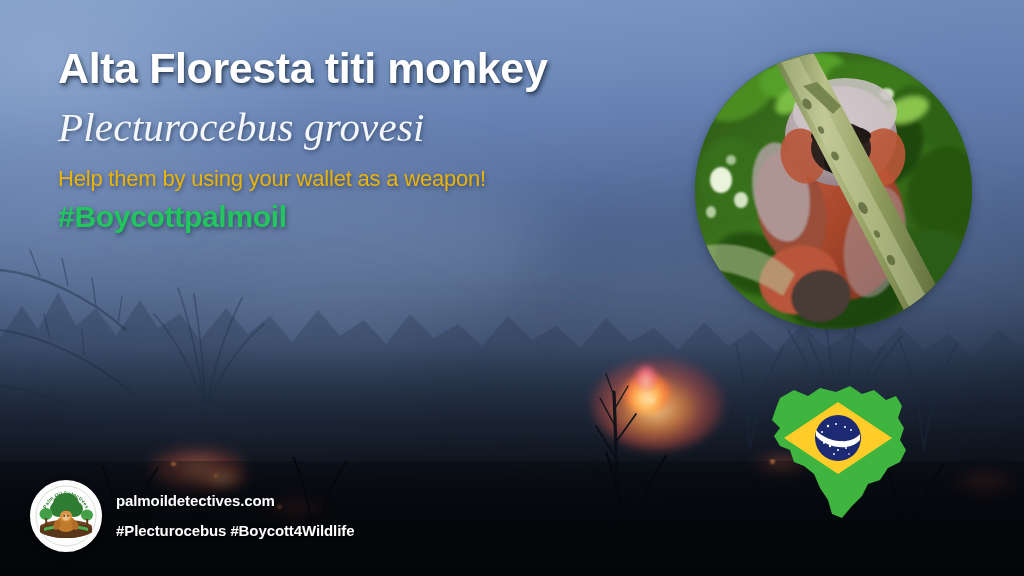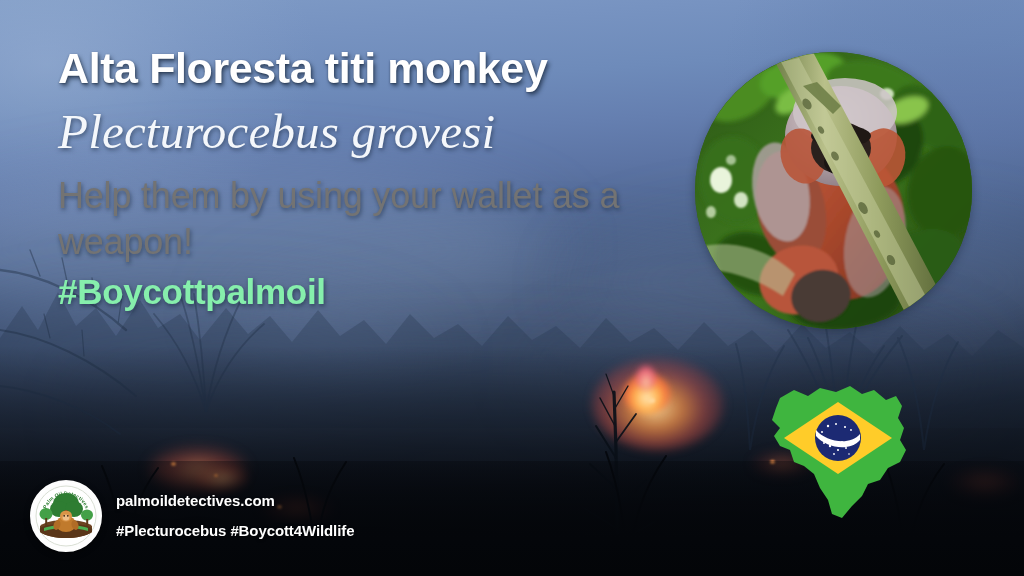--- a/index.html
+++ b/index.html
@@ -132,32 +132,32 @@
     z-index:6;
   }
   .title{
     font-size:43px;font-weight:bold;color:#ffffff;
     letter-spacing:-.4px;line-height:1.06;
     margin:0 0 14px 0;
     text-shadow:2px 3px 4px rgba(18,32,52,.62), 0 1px 2px rgba(20,34,54,.5);
   }
   .sciname{
     font-family:"Liberation Serif", serif;
-    font-style:italic;font-size:49px;color:#f4f7fb;
+    font-style:italic;font-size:41px;color:#f4f7fb;
     line-height:1.05;margin:0 0 10px 0;letter-spacing:.2px;
     text-shadow:1px 2px 4px rgba(18,32,52,.55);
   }
   .tagline{
-    font-size:36px;color:#737373;line-height:1.28;
+    font-size:22px;color:#eab308;line-height:1.28;
     margin:16px 0 6px 0;font-weight:400;letter-spacing:-.2px;
     text-shadow:1px 2px 4px rgba(18,32,52,.55);
     max-width:620px;
   }
   .hashline{
-    font-size:35px;font-weight:bold;color:#86efac;
+    font-size:30px;font-weight:bold;color:#22c55e;
     line-height:1.22;margin:0;letter-spacing:-.3px;
     text-shadow:1px 2px 4px rgba(18,32,52,.58);
   }
 
   
   .photo-circle{
     position:absolute;left:695px;top:52px;width:277px;height:277px;
     border-radius:50%;overflow:hidden;z-index:7;
     box-shadow:0 2px 10px rgba(10,18,32,.35);
   }

